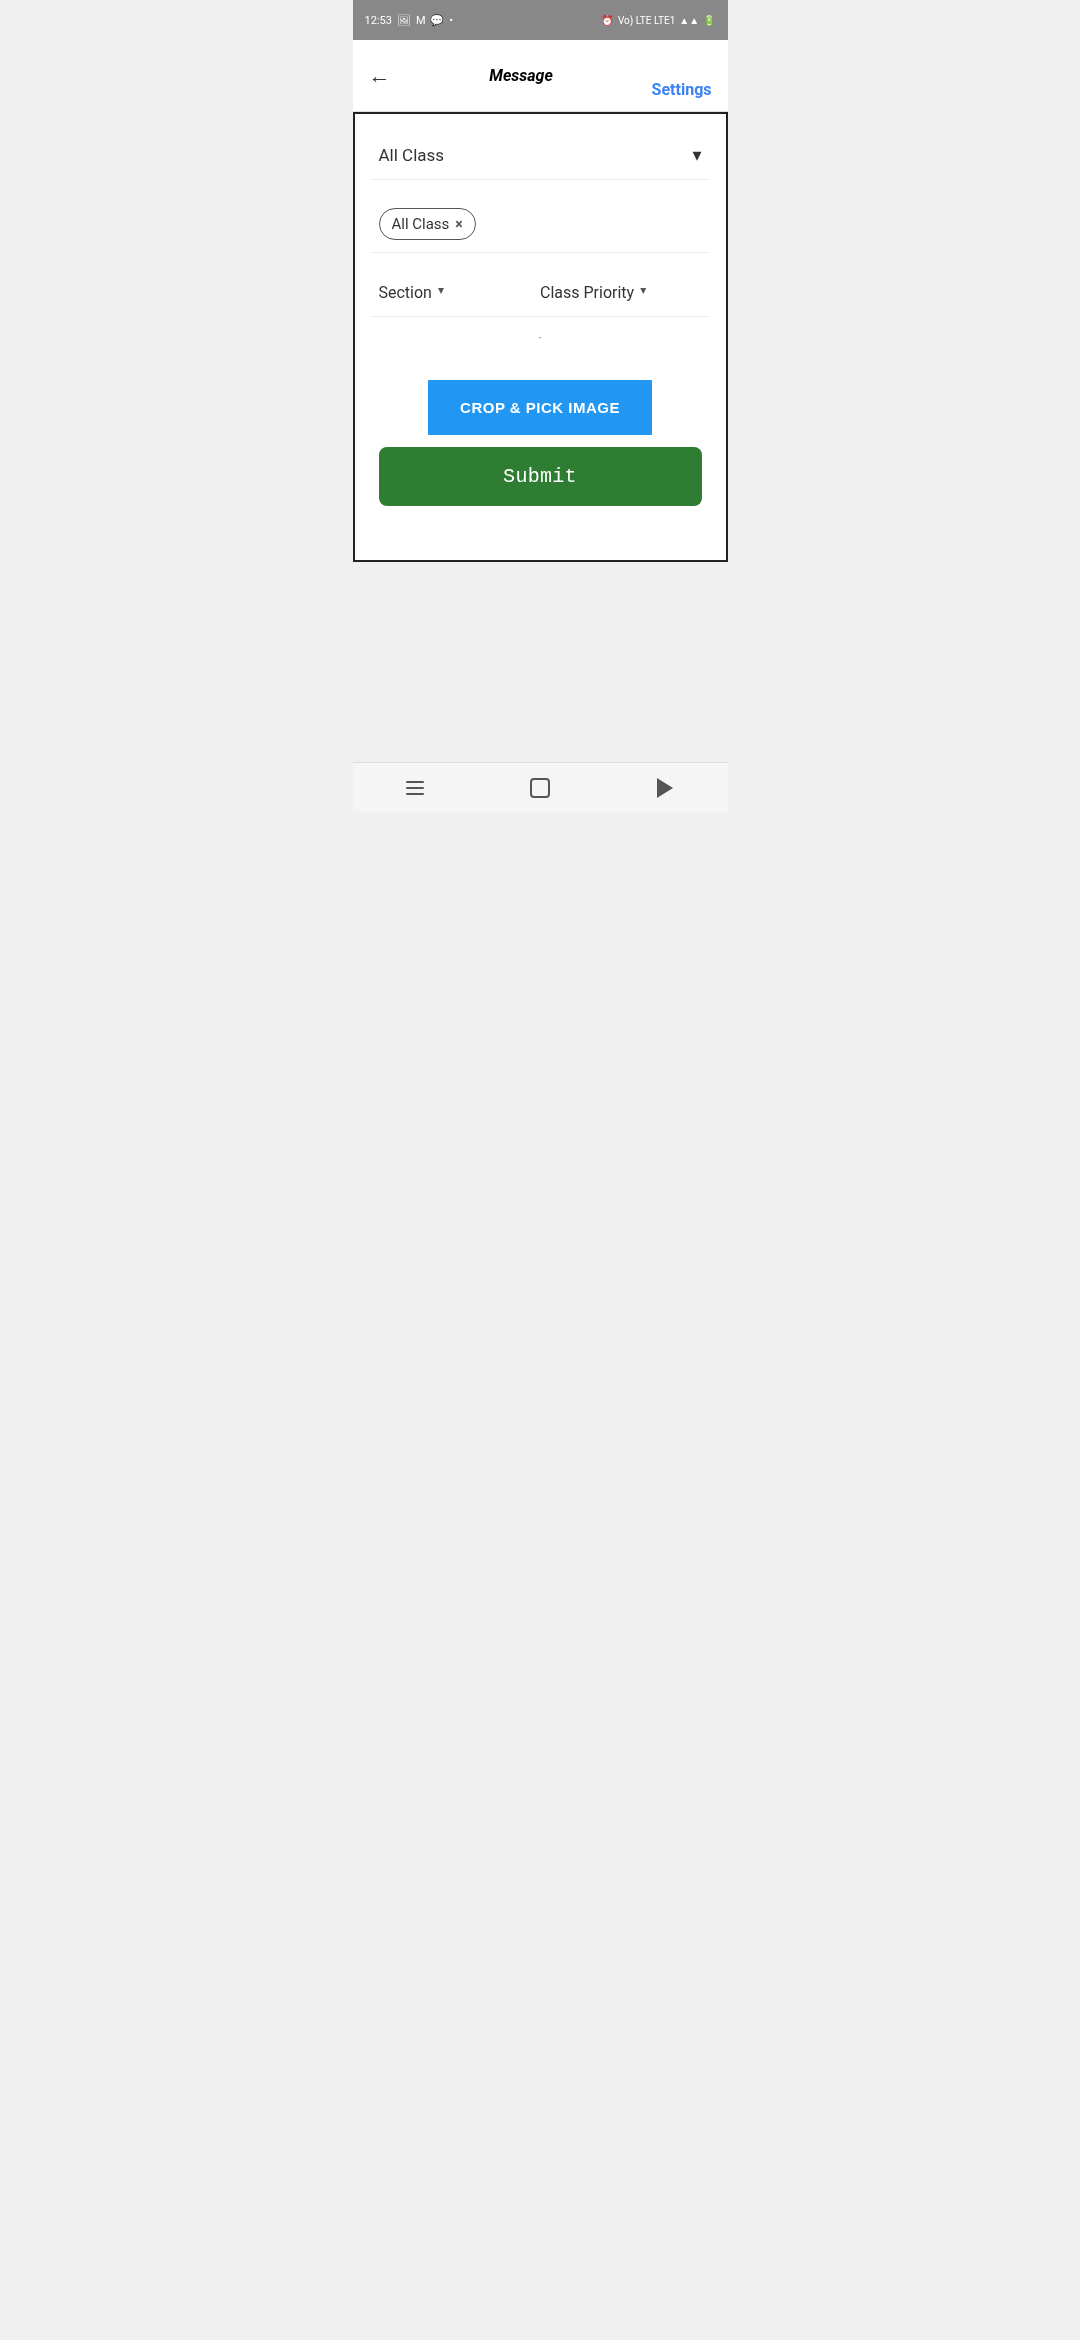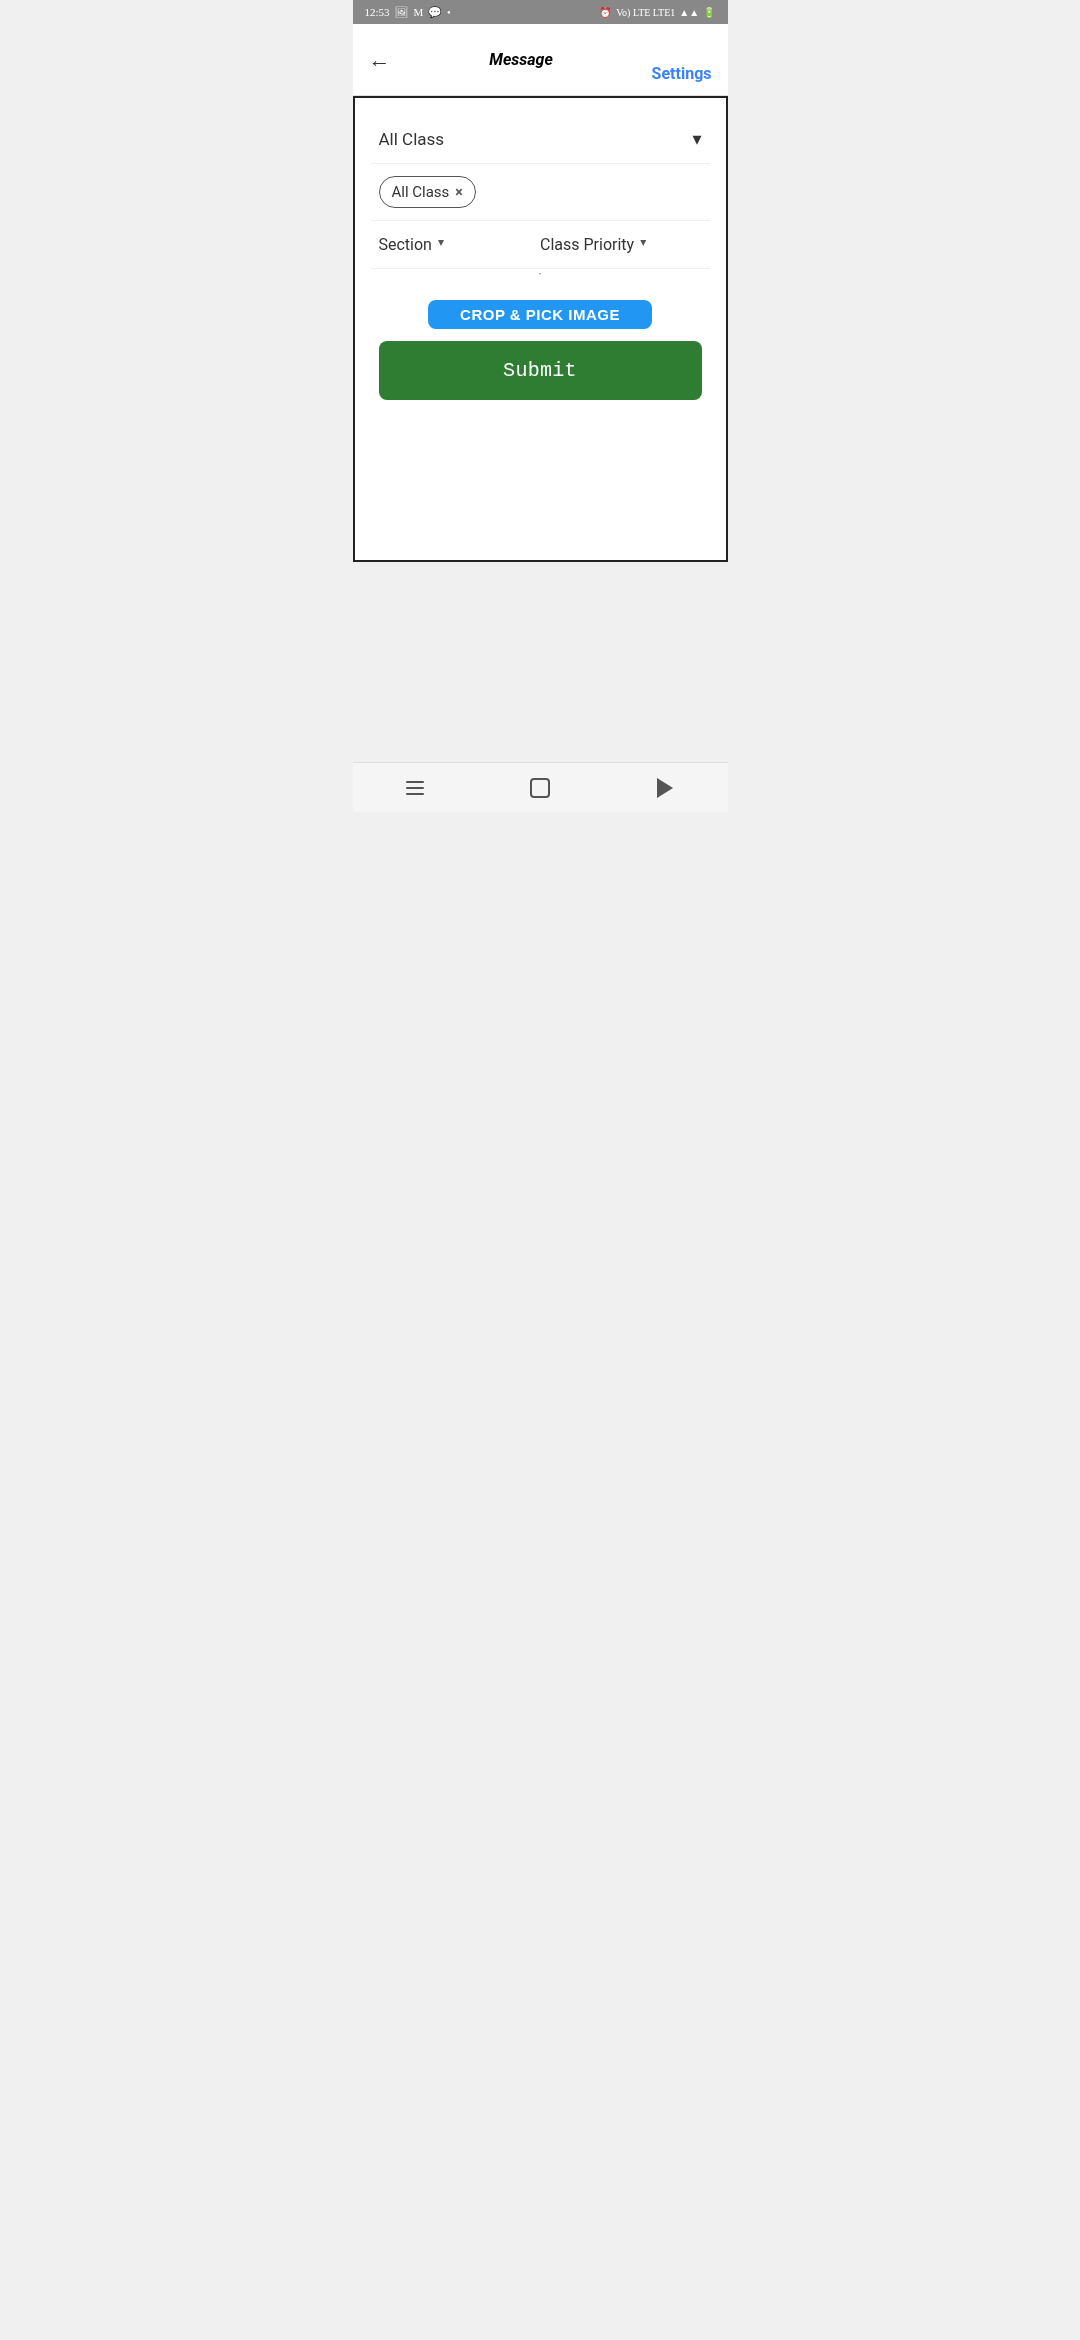--- a/index.html
+++ b/index.html
@@ -20,23 +20,22 @@
     }
 
     
     .status-bar {
       background: #888;
       color: white;
       display: flex;
       justify-content: space-between;
       align-items: center;
       padding: 6px 12px;
-      height: 24px;
+      height: 40px;
       font-size: 11px;
-      font-family: Liberation Serif, serif;
     }
 
     .status-left {
       display: flex;
       align-items: center;
       gap: 5px;
     }
 
     .status-right {
       display: flex;
@@ -79,21 +78,21 @@
 
     
     .main-content {
       background: white;
       flex: 1;
       border: 2px solid #222;
       margin: 0;
       padding: 16px;
       display: flex;
       flex-direction: column;
-      gap: 0;
+      gap: 16px;
     }
 
     
     .dropdown-container {
       display: flex;
       justify-content: space-between;
       align-items: center;
       padding: 14px 8px;
       border-bottom: 1px solid #eee;
     }
@@ -192,22 +191,22 @@
       flex-direction: column;
       align-items: center;
       gap: 12px;
       padding: 12px 8px 16px;
     }
 
     .btn-crop {
       background: #2196F3;
       color: white;
       border: none;
-      border-radius: 8px;
-      padding: 6px 32px;
+      border-radius: 1px;
+      padding: 19px 32px;
       font-size: 15px;
       font-weight: bold;
       letter-spacing: 0.5px;
       cursor: pointer;
       width: auto;
       min-width: 200px;
     }
 
     .btn-submit {
       background: #2E7D32;

